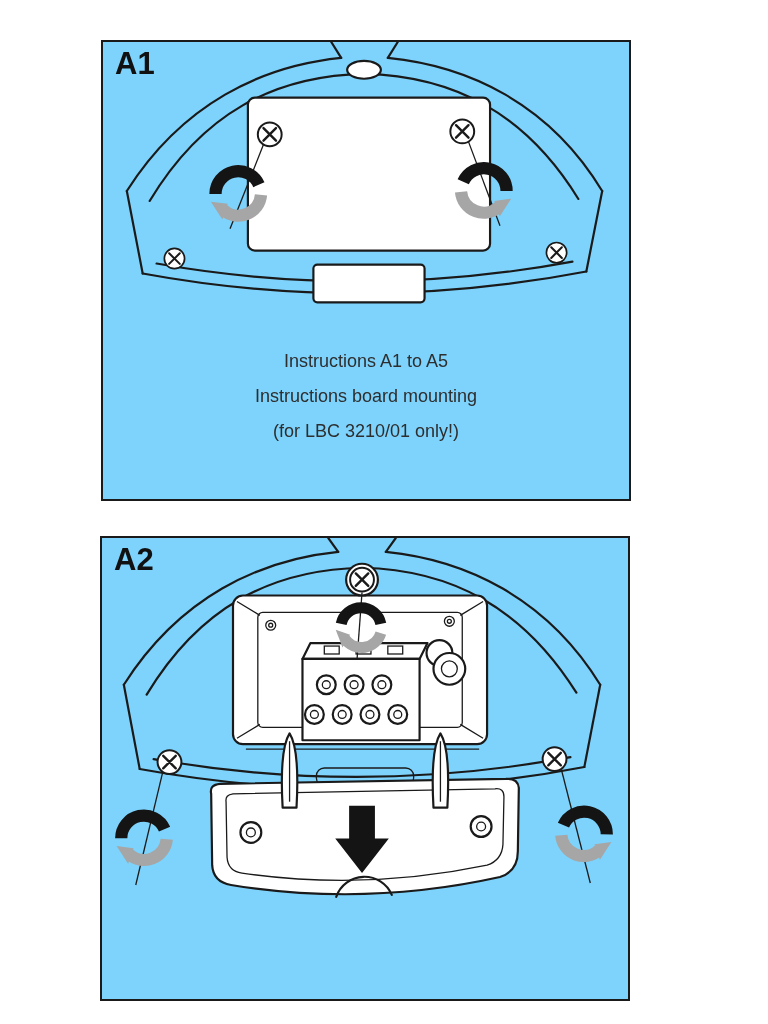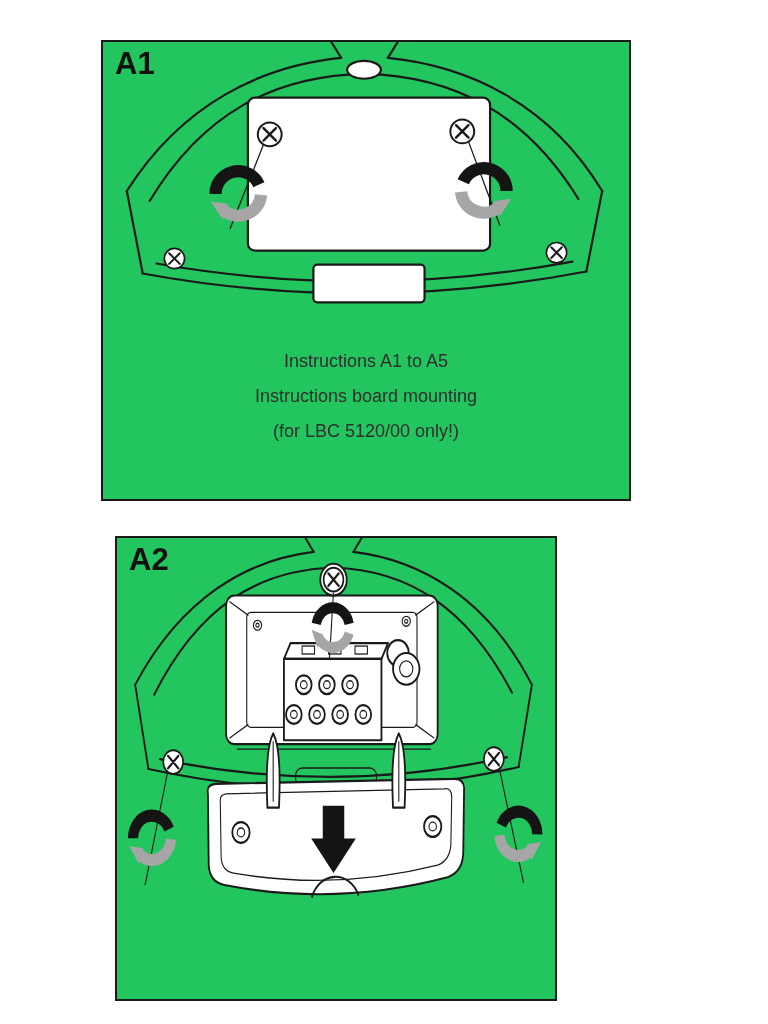--- a/index.html
+++ b/index.html
@@ -7,25 +7,25 @@
     --arrow-gray:#a6a6a6; --text:#2e2e2e; --panel-border:#1a1a1a;
   }
   *{box-sizing:border-box;}
   html,body{margin:0;padding:0;}
   body{
     width:768px;height:1024px;position:relative;overflow:hidden;
     background:var(--background);
     font-family:"Liberation Sans", sans-serif;
   }
   .panel{
-    position:absolute;background:#22c55e;
+    position:absolute;background:#7dd3fc;
     border:2px solid var(--panel-border);
   }
   #panel-a1{left:101px;top:40px;width:530px;height:461px;}
-  #panel-a2{left:115px;top:536px;width:442px;height:465px;}
+  #panel-a2{left:100px;top:536px;width:530px;height:465px;}
   .panel-label{
     position:absolute;left:12px;top:4px;z-index:3;
     font-size:31px;font-weight:bold;color:#111;
   }
   .diagram{position:absolute;left:0;top:0;width:100%;height:100%;z-index:1;}
   .caption{
     position:absolute;left:0;right:0;top:302px;z-index:2;
     text-align:center;font-size:18px;line-height:35px;color:var(--text);
   }
   
@@ -86,21 +86,21 @@
 
     <use href="#rot-arrow" transform="translate(136,152) rotate(-12) scale(0.95)"></use>
     <use href="#rot-arrow" transform="translate(384,149) scale(-0.95,0.95) rotate(-12)"></use>
 
     <rect x="212" y="224" width="112" height="38" rx="4" class="wfill"></rect>
   </svg>
 
   <div class="caption">
     <div>Instructions A1 to A5</div>
     <div>Instructions board mounting</div>
-    <div>(for LBC 5120/00 only!)</div>
+    <div>(for LBC 3210/01 only!)</div>
   </div>
 </div>
 
 <div class="panel" id="panel-a2">
   <div class="panel-label">A2</div>
 
   <svg class="diagram" viewBox="0 0 530 465" preserveAspectRatio="none" role="img" aria-label="Opened rear of loudspeaker showing terminal block and clips; cover removed downward">
 
     <g class="ln">
       <path d="M 228 0 L 238 14"></path>

